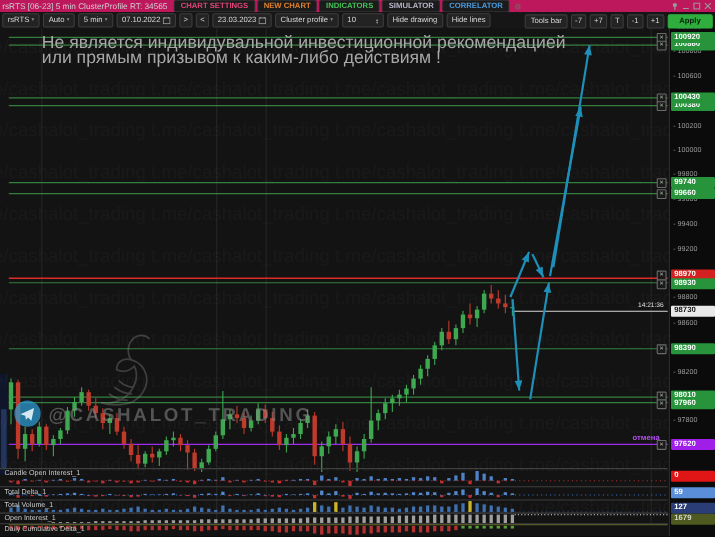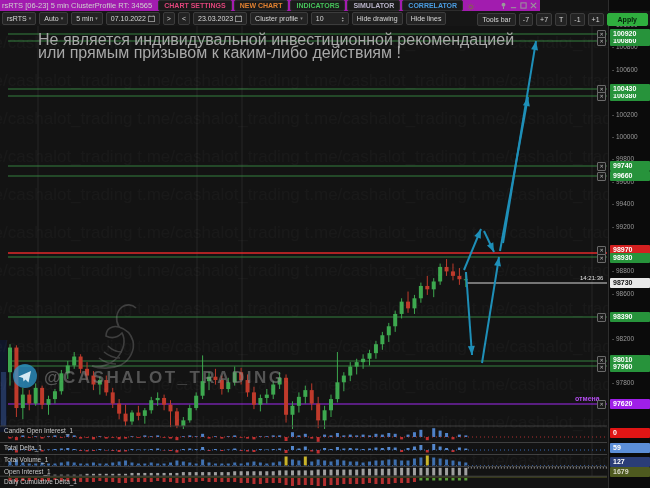--- a/index.html
+++ b/index.html
@@ -1,19 +1,19 @@
 <!DOCTYPE html>
 <html><head>
 <meta charset="utf-8">
 <style>
   html,body{margin:0;padding:0;background:#000;}
   .app{position:relative;width:650px;height:488px;background:#131313;overflow:hidden;
        font-family:"Liberation Sans",sans-serif;-webkit-font-smoothing:antialiased;}
   
-  .menubar{position:absolute;left:0;top:0;width:540px;height:11px;background:#a21caf;
+  .menubar{position:absolute;left:0;top:0;width:650px;height:11px;background:#be185d;
            display:flex;align-items:center;z-index:10;white-space:nowrap;}
   .menubar .title{color:#cfcfcf;font-size:7.5px;padding:0 6px 0 2px;}
   .menu-item{font-size:7px;font-weight:bold;padding:0 5px;height:9px;line-height:9px;
              background:#1b1b1b;border:1px solid #2c2c2c;border-radius:2px;margin-right:2px;cursor:pointer;}
   .winctl{margin-left:auto;display:flex;align-items:center;gap:3px;padding-right:3px;}
   .winctl svg{display:block;}
   
   .toolbar{position:absolute;left:0;top:11px;width:650px;height:15px;background:#161616;
            display:flex;align-items:center;z-index:10;white-space:nowrap;padding-left:2px;box-sizing:border-box;}
   .tbtn{background:#232323;border:1px solid #3c3c3c;border-radius:2px;color:#d8d8d8;

